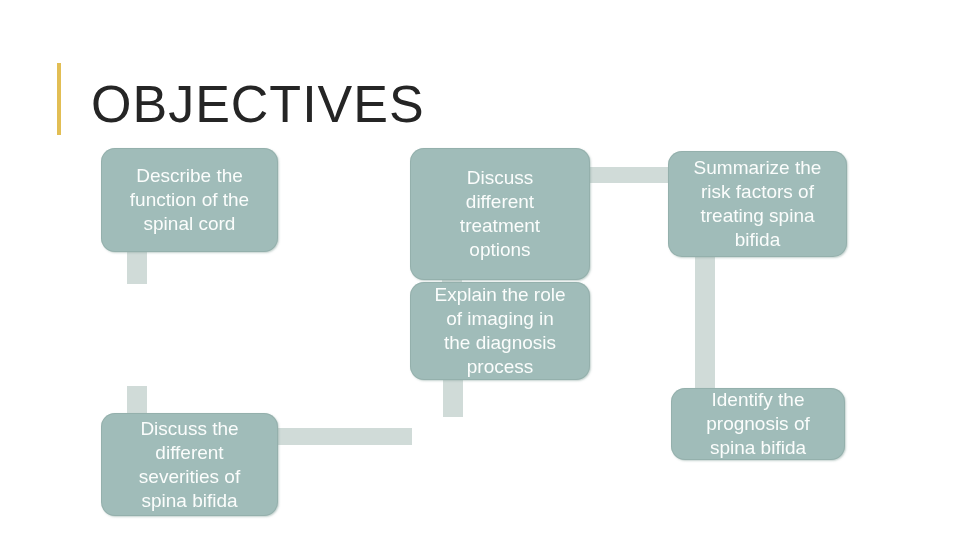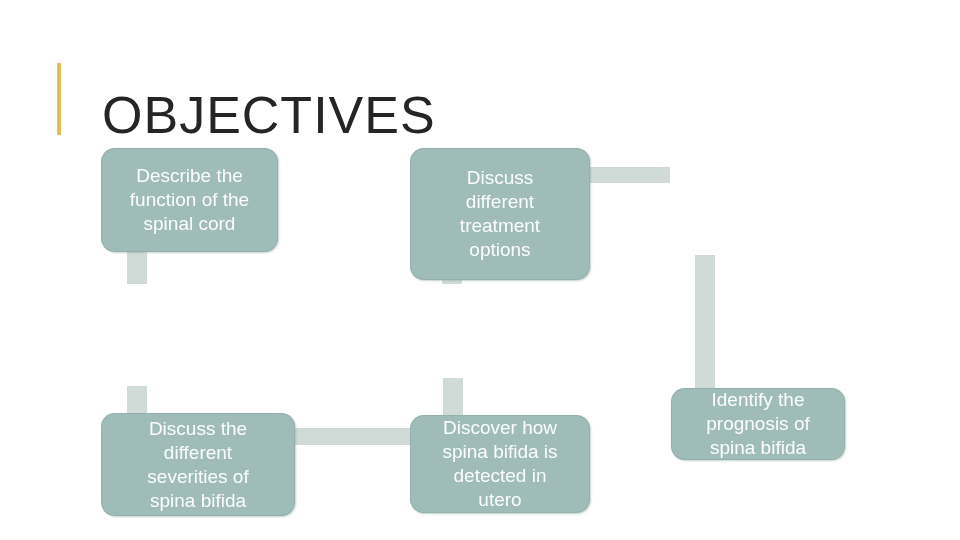--- a/index.html
+++ b/index.html
@@ -16,21 +16,21 @@
     left: 57px;
     top: 63px;
     width: 4px;
     height: 72px;
     background: var(--accent-line-color, #e2be54);
   }
   .title {
     position: absolute;
     left: 86px;
     top: 73px;
-    margin: 16px;
+    margin: 5px;
     font-size: 52px;
     font-weight: 400;
     line-height: 1;
     letter-spacing: 1px;
     color: var(--title-color, #252525);
     white-space: nowrap;
   }
   .diagram { position: absolute; left: 0; top: 0; width: 960px; height: 540px; }
   .connector {
     position: absolute;
@@ -80,36 +80,42 @@
 spinal cord</span>
     </div>
 
     <div class="obj-box" style="left:410px; top:148px; width:180px; height:132px">
       <span class="obj-text">Discuss
 different
 treatment
 options</span>
     </div>
 
+    <div class="obj-box" style="left:668px; top:151px; width:179px; height:106px">
+      <span class="obj-text">Summarize the
+risk factors of
+treating spina
+bifida</span>
+    </div>
 
 
+    <div class="obj-box" style="left:410px; top:282px; width:180px; height:98px">
+      <span class="obj-text">Explain the role
+of imaging in
+the diagnosis
+process</span>
+    </div>
 
-    <div class="obj-box" style="left:101px; top:413px; width:194px; height:103px">
+    <div class="obj-box" style="left:101px; top:413px; width:177px; height:103px">
       <span class="obj-text">Discuss the
 different
 severities of
 spina bifida</span>
     </div>
 
-    <div class="obj-box" style="left:410px; top:415px; width:180px; height:98px">
-      <span class="obj-text">Discover how
-spina bifida is
-detected in
-utero</span>
-    </div>
 
     <div class="obj-box" style="left:671px; top:388px; width:174px; height:72px">
       <span class="obj-text">Identify the
 prognosis of
 spina bifida</span>
     </div>
 
   </div>
 </div>
 

